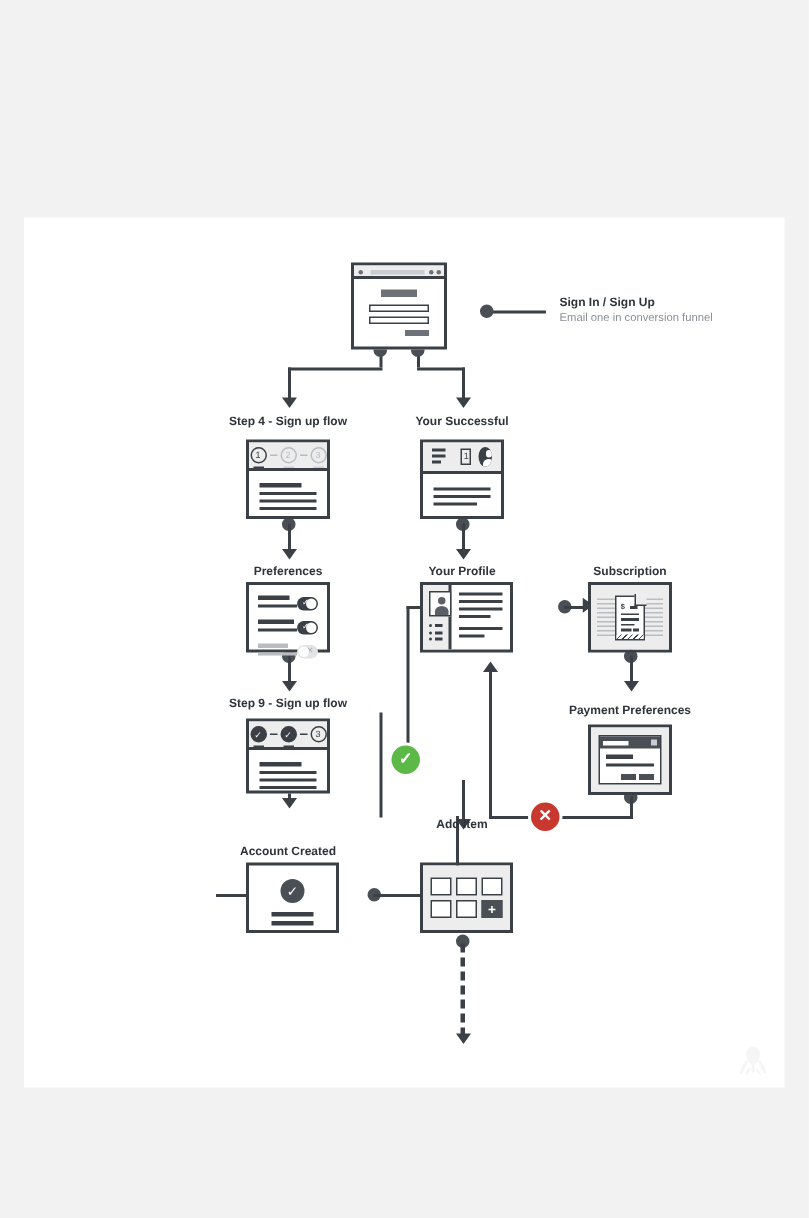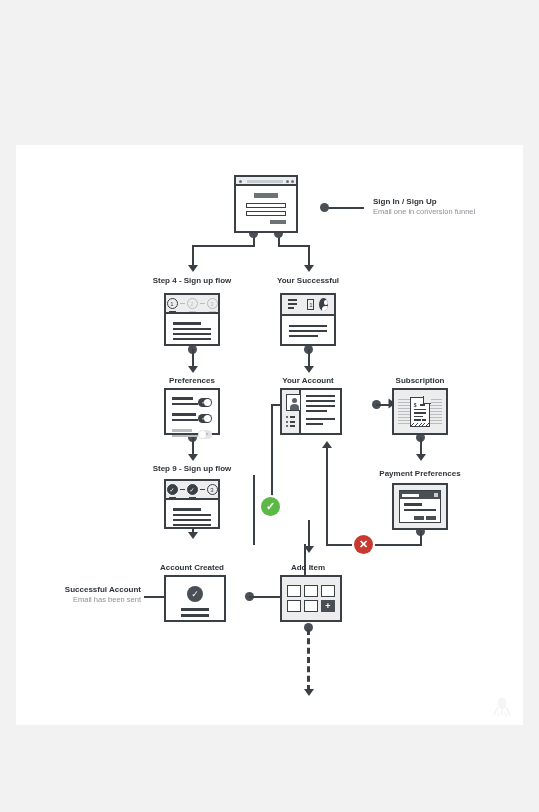--- a/index.html
+++ b/index.html
@@ -294,21 +294,21 @@
             <div class="ln gray" style="width:100%"></div>
           </div>
           <div class="tog off">
               <span class="mk">✕</span>
               <span class="knob"></span>
             </div>
         </div>
       </div>
     </div>
 
-    <div class="caption" style="left:242px;top:231px;width:100px;">Your Account</div>
+    <div class="caption" style="left:242px;top:231px;width:100px;">Your Profile</div>
     <div class="node" style="left:264px;top:243px;width:62px;height:47px;">
       <div class="prof">
         <div class="lf">
           <div class="thumb"></div>
           <div class="blrow">
               <span class="bl"></span>
               <span class="bt"></span>
             </div>
           <div class="blrow">
               <span class="bl"></span>
@@ -419,26 +419,22 @@
 
     <div class="caption" style="left:126px;top:418px;width:100px;">Account Created</div>
     <div class="node" style="left:148px;top:430px;width:62px;height:47px;">
       <div class="body" style="padding:9px 9px;">
         <div class="bigcheck">✓</div>
         <div class="ln th" style="width:70%;margin:0 auto 3px;"></div>
         <div class="ln th" style="width:70%;margin:0 auto;"></div>
       </div>
     </div>
 
-    <div class="anno right" style="left:0px;top:440px;width:125px;">
-      <div class="t">Successful Account</div>
-      <div class="s">Email has been sent</div>
-    </div>
-
-    <div class="caption" style="left:242px;top:418px;width:100px;">Add Item</div>
+
+    <div class="caption" style="left:242px;top:400px;width:100px;">Add Item</div>
     <div class="node" style="left:264px;top:430px;width:62px;height:47px;">
       <div style="padding:5px;height:100%;box-sizing:border-box;background:#ededed;display:flex;align-items:center;">
         <div class="grid" style="width:100%;">
           <div class="cell"></div>
           <div class="cell"></div>
           <div class="cell"></div>
           <div class="cell"></div>
           <div class="cell"></div>
           <div class="cell plus">+</div>
         </div>

